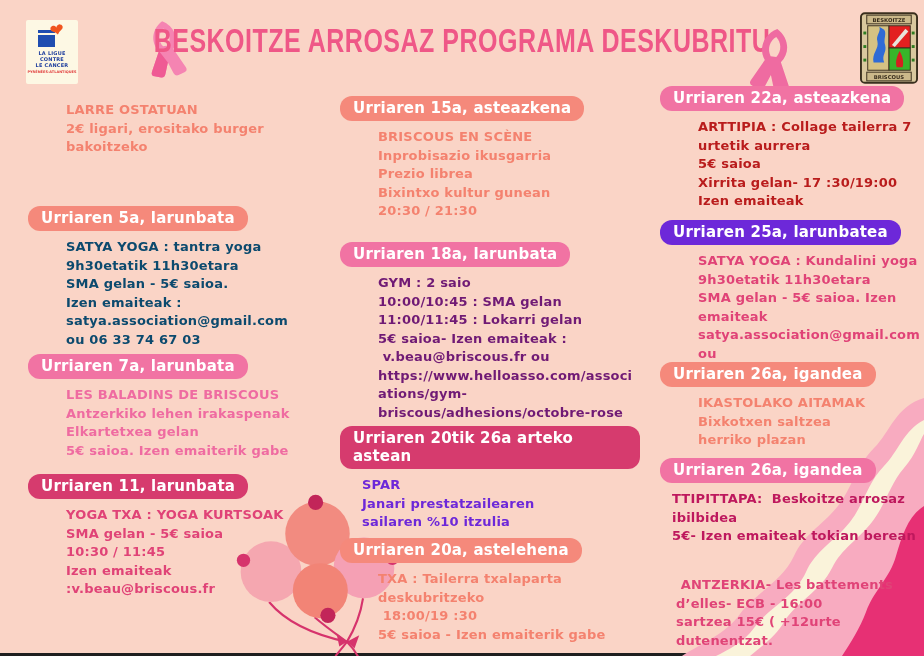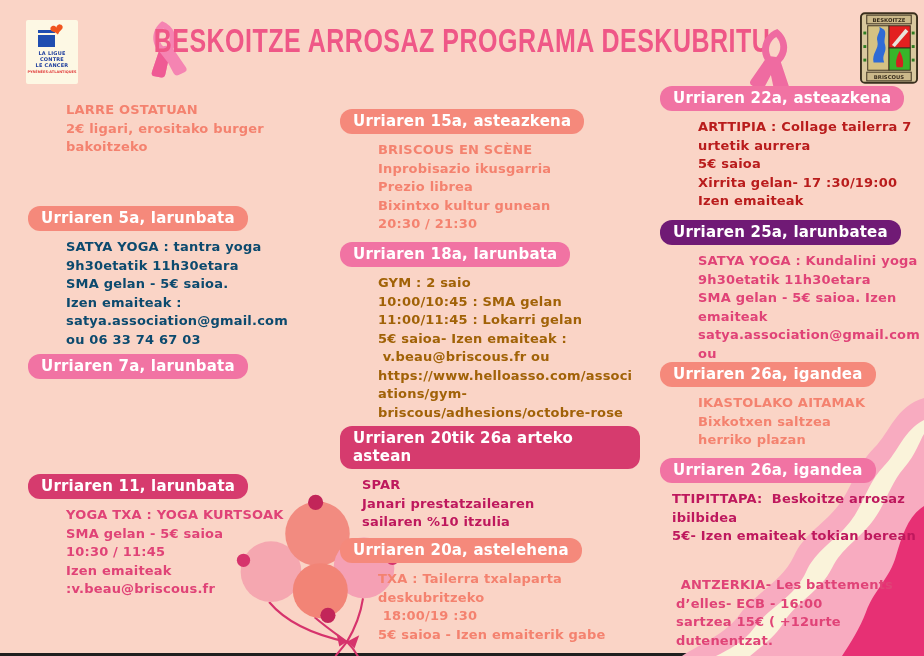--- a/index.html
+++ b/index.html
@@ -120,71 +120,75 @@
     <span class="badge" style="background: rgb(245, 137, 123);">Urriaren 5a, larunbata</span>
     <div class="body" style="color: #0c4a6e;">SATYA YOGA : tantra yoga
 9h30etatik 11h30etara
 SMA gelan - 5€ saioa.
 Izen emaiteak :
 satya.association@gmail.com
 ou 06 33 74 67 03</div>
   </div>
   <div class="section col1" style="top:354px">
     <span class="badge" style="background: rgb(241, 115, 163);">Urriaren 7a, larunbata</span>
+    <div class="body" style="color: rgb(239, 107, 161);">LES BALADINS DE BRISCOUS
+Antzerkiko lehen irakaspenak
+Elkartetxea gelan
+5€ saioa. Izen emaiterik gabe</div>
   </div>
   <div class="section col1" style="top:474px">
     <span class="badge" style="background: rgb(214, 59, 110);">Urriaren 11, larunbata</span>
     <div class="body" style="color: rgb(224, 67, 119);">YOGA TXA : YOGA KURTSOAK
 SMA gelan - 5€ saioa
 10:30 / 11:45
 Izen emaiteak
 :v.beau@briscous.fr</div>
   </div>
 
-  <div class="section col2" style="top:109px">
+  <div class="section col2" style="top:96px">
     <span class="badge" style="background: rgb(245, 137, 123);">Urriaren 15a, asteazkena</span>
     <div class="body" style="color: rgb(244, 130, 111);">BRISCOUS EN SCÈNE
 Inprobisazio ikusgarria
 Prezio librea
 Bixintxo kultur gunean
 20:30 / 21:30</div>
   </div>
   <div class="section col2" style="top:242px">
     <span class="badge" style="background: rgb(241, 115, 163);">Urriaren 18a, larunbata</span>
-    <div class="body" style="color: #a16207;">GYM : 2 saio
+    <div class="body" style="color: #701a75;">GYM : 2 saio
 10:00/10:45 : SMA gelan
 11:00/11:45 : Lokarri gelan
 5€ saioa- Izen emaiteak :
  v.beau@briscous.fr ou
 https://www.helloasso.com/associations/gym-briscous/adhesions/octobre-rose</div>
   </div>
   <div class="section col2 indent-sm" style="top:426px">
     <span class="badge" style="background: rgb(214, 59, 110);">Urriaren 20tik 26a arteko astean</span>
-    <div class="body" style="color: #be185d;">SPAR
+    <div class="body" style="color: #6d28d9;">SPAR
 Janari prestatzailearen
 sailaren %10 itzulia</div>
   </div>
   <div class="section col2" style="top:538px">
     <span class="badge" style="background: rgb(245, 137, 123);">Urriaren 20a, astelehena</span>
     <div class="body" style="color: rgb(244, 130, 111);">TXA : Tailerra txalaparta
 deskubritzeko
  18:00/19 :30
 5€ saioa - Izen emaiterik gabe</div>
   </div>
 
   <div class="section col3" style="top:86px">
     <span class="badge" style="background: rgb(241, 115, 163);">Urriaren 22a, asteazkena</span>
     <div class="body" style="color: #b91c1c;">ARTTIPIA : Collage tailerra 7
 urtetik aurrera
 5€ saioa
 Xirrita gelan- 17 :30/19:00
 Izen emaiteak</div>
   </div>
   <div class="section col3" style="top:220px">
-    <span class="badge" style="background: #701a75;">Urriaren 25a, larunbatea</span>
+    <span class="badge" style="background: #6d28d9;">Urriaren 25a, larunbatea</span>
     <div class="body" style="color: rgb(224, 67, 119);">SATYA YOGA : Kundalini yoga
 9h30etatik 11h30etara
 SMA gelan - 5€ saioa. Izen
 emaiteak
 satya.association@gmail.com ou
 06 33 74 67 03</div>
   </div>
   <div class="section col3" style="top:362px">
     <span class="badge" style="background: rgb(245, 137, 123);">Urriaren 26a, igandea</span>
     <div class="body" style="color: rgb(244, 130, 111);">IKASTOLAKO AITAMAK

